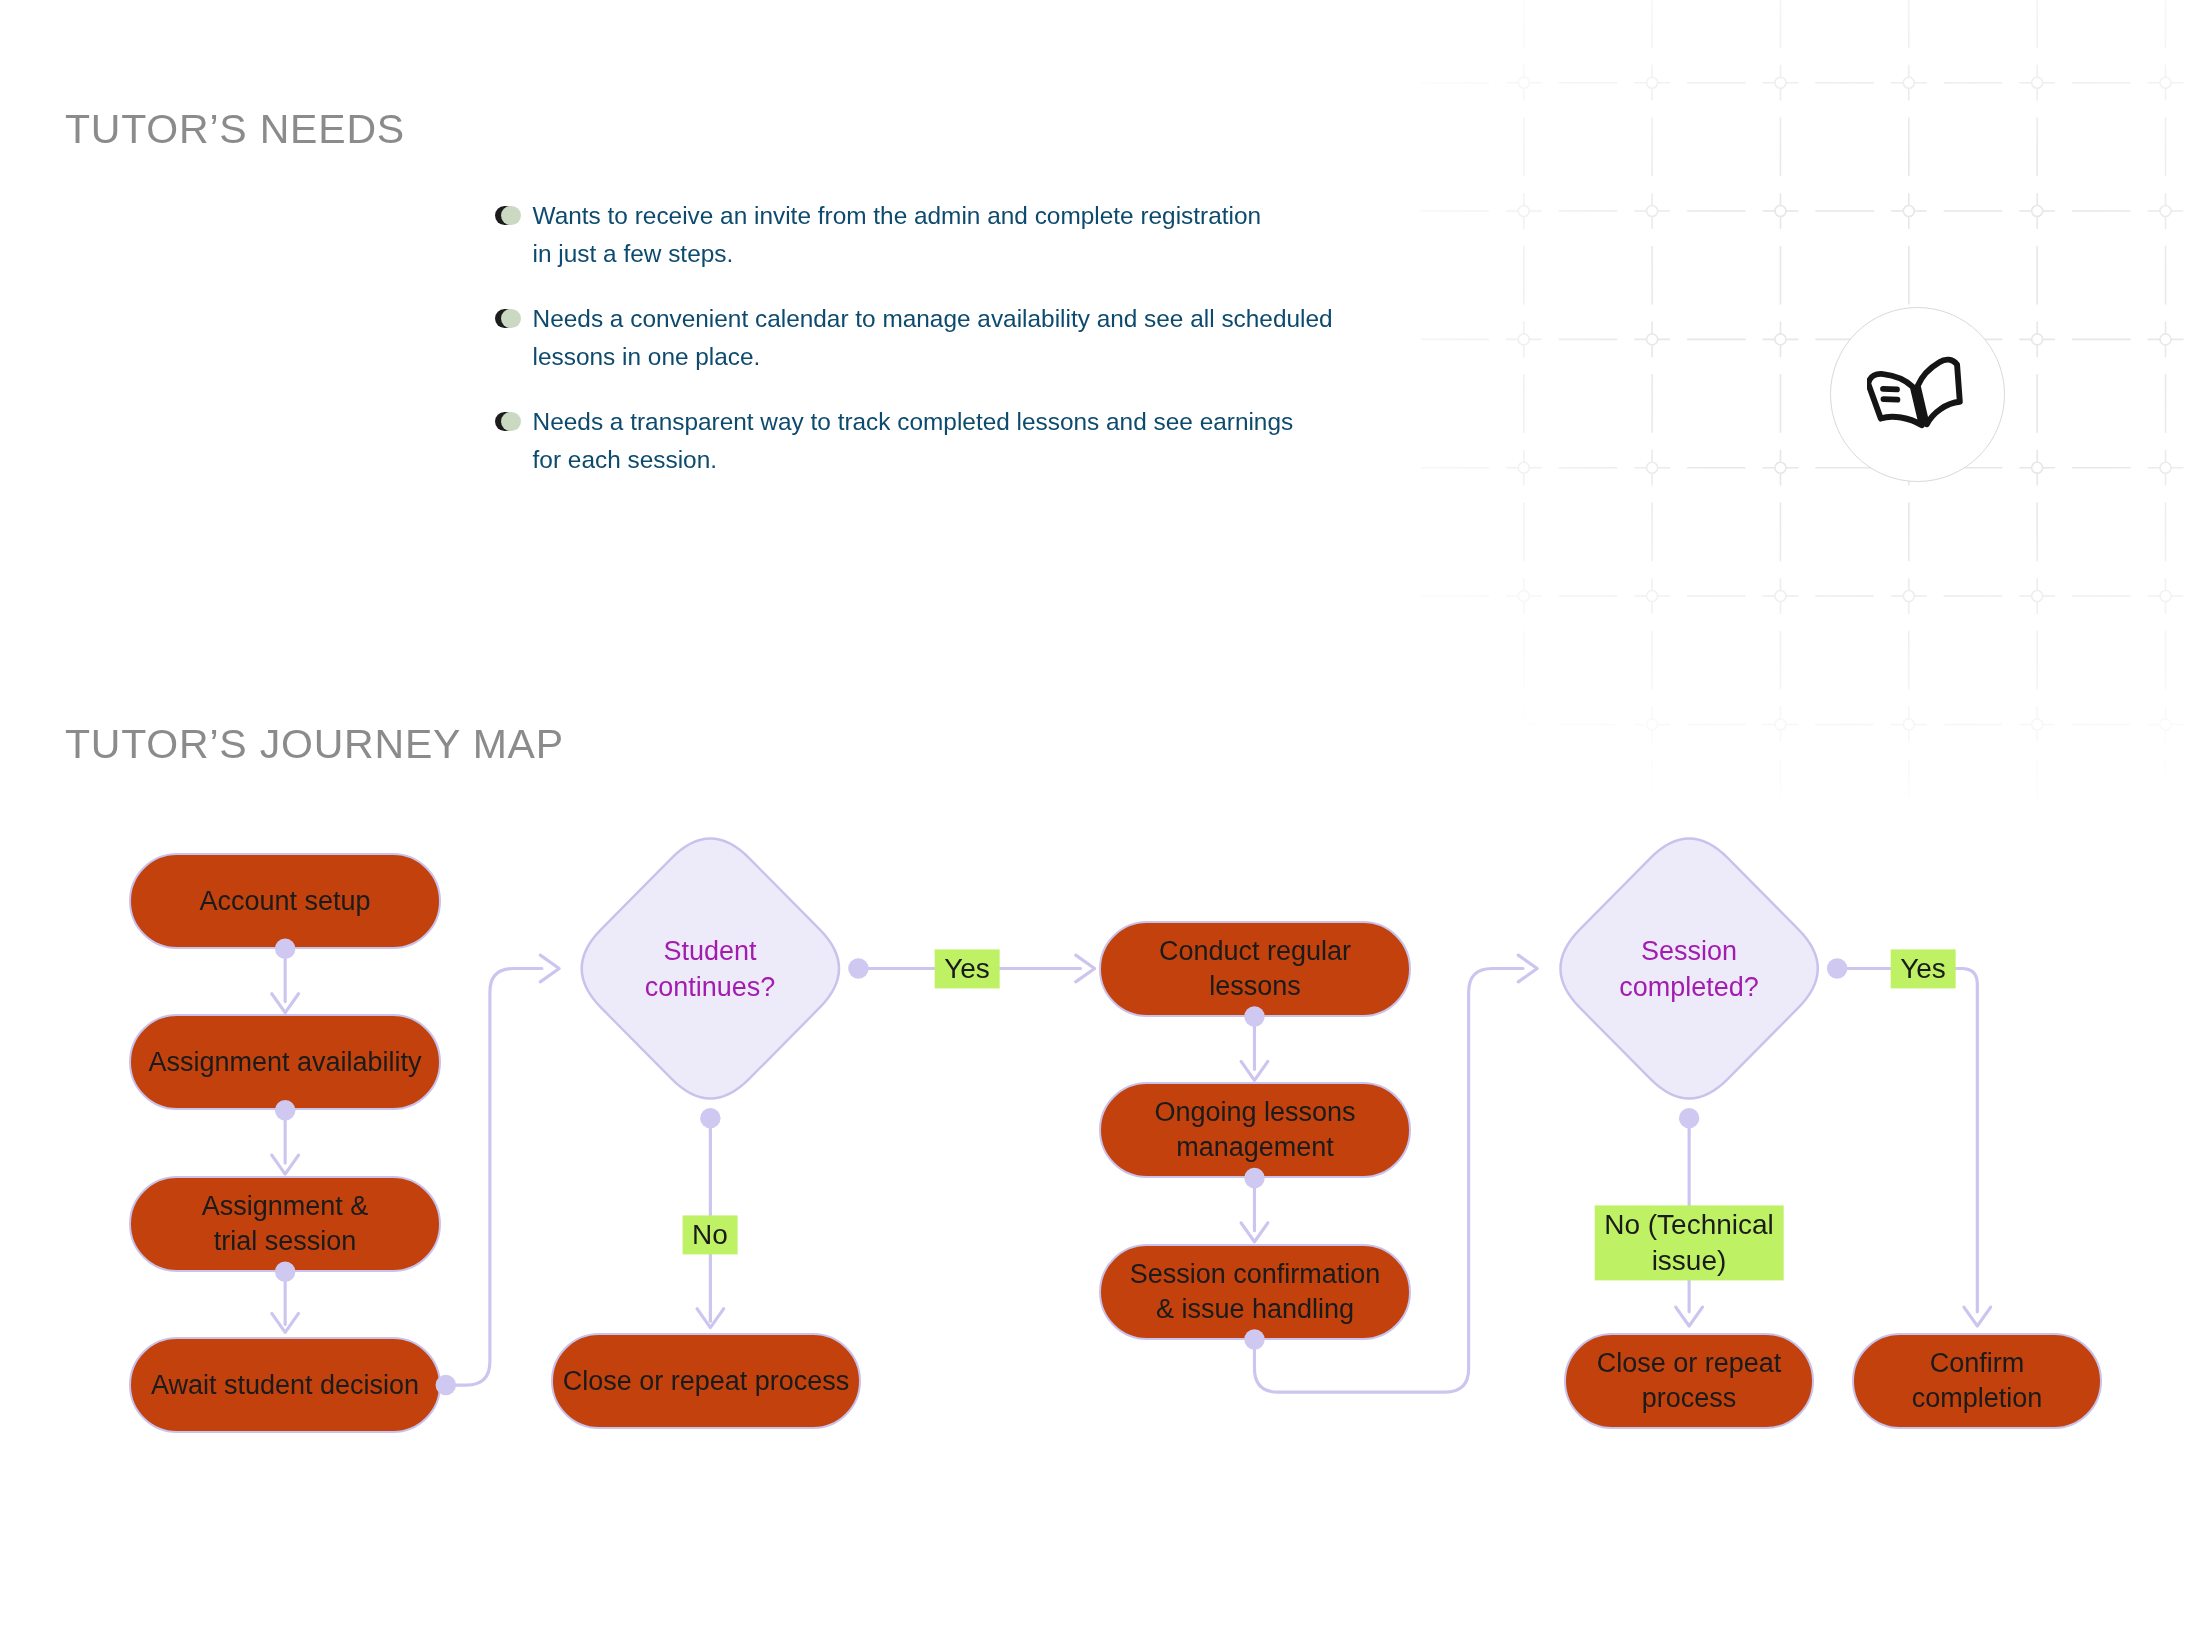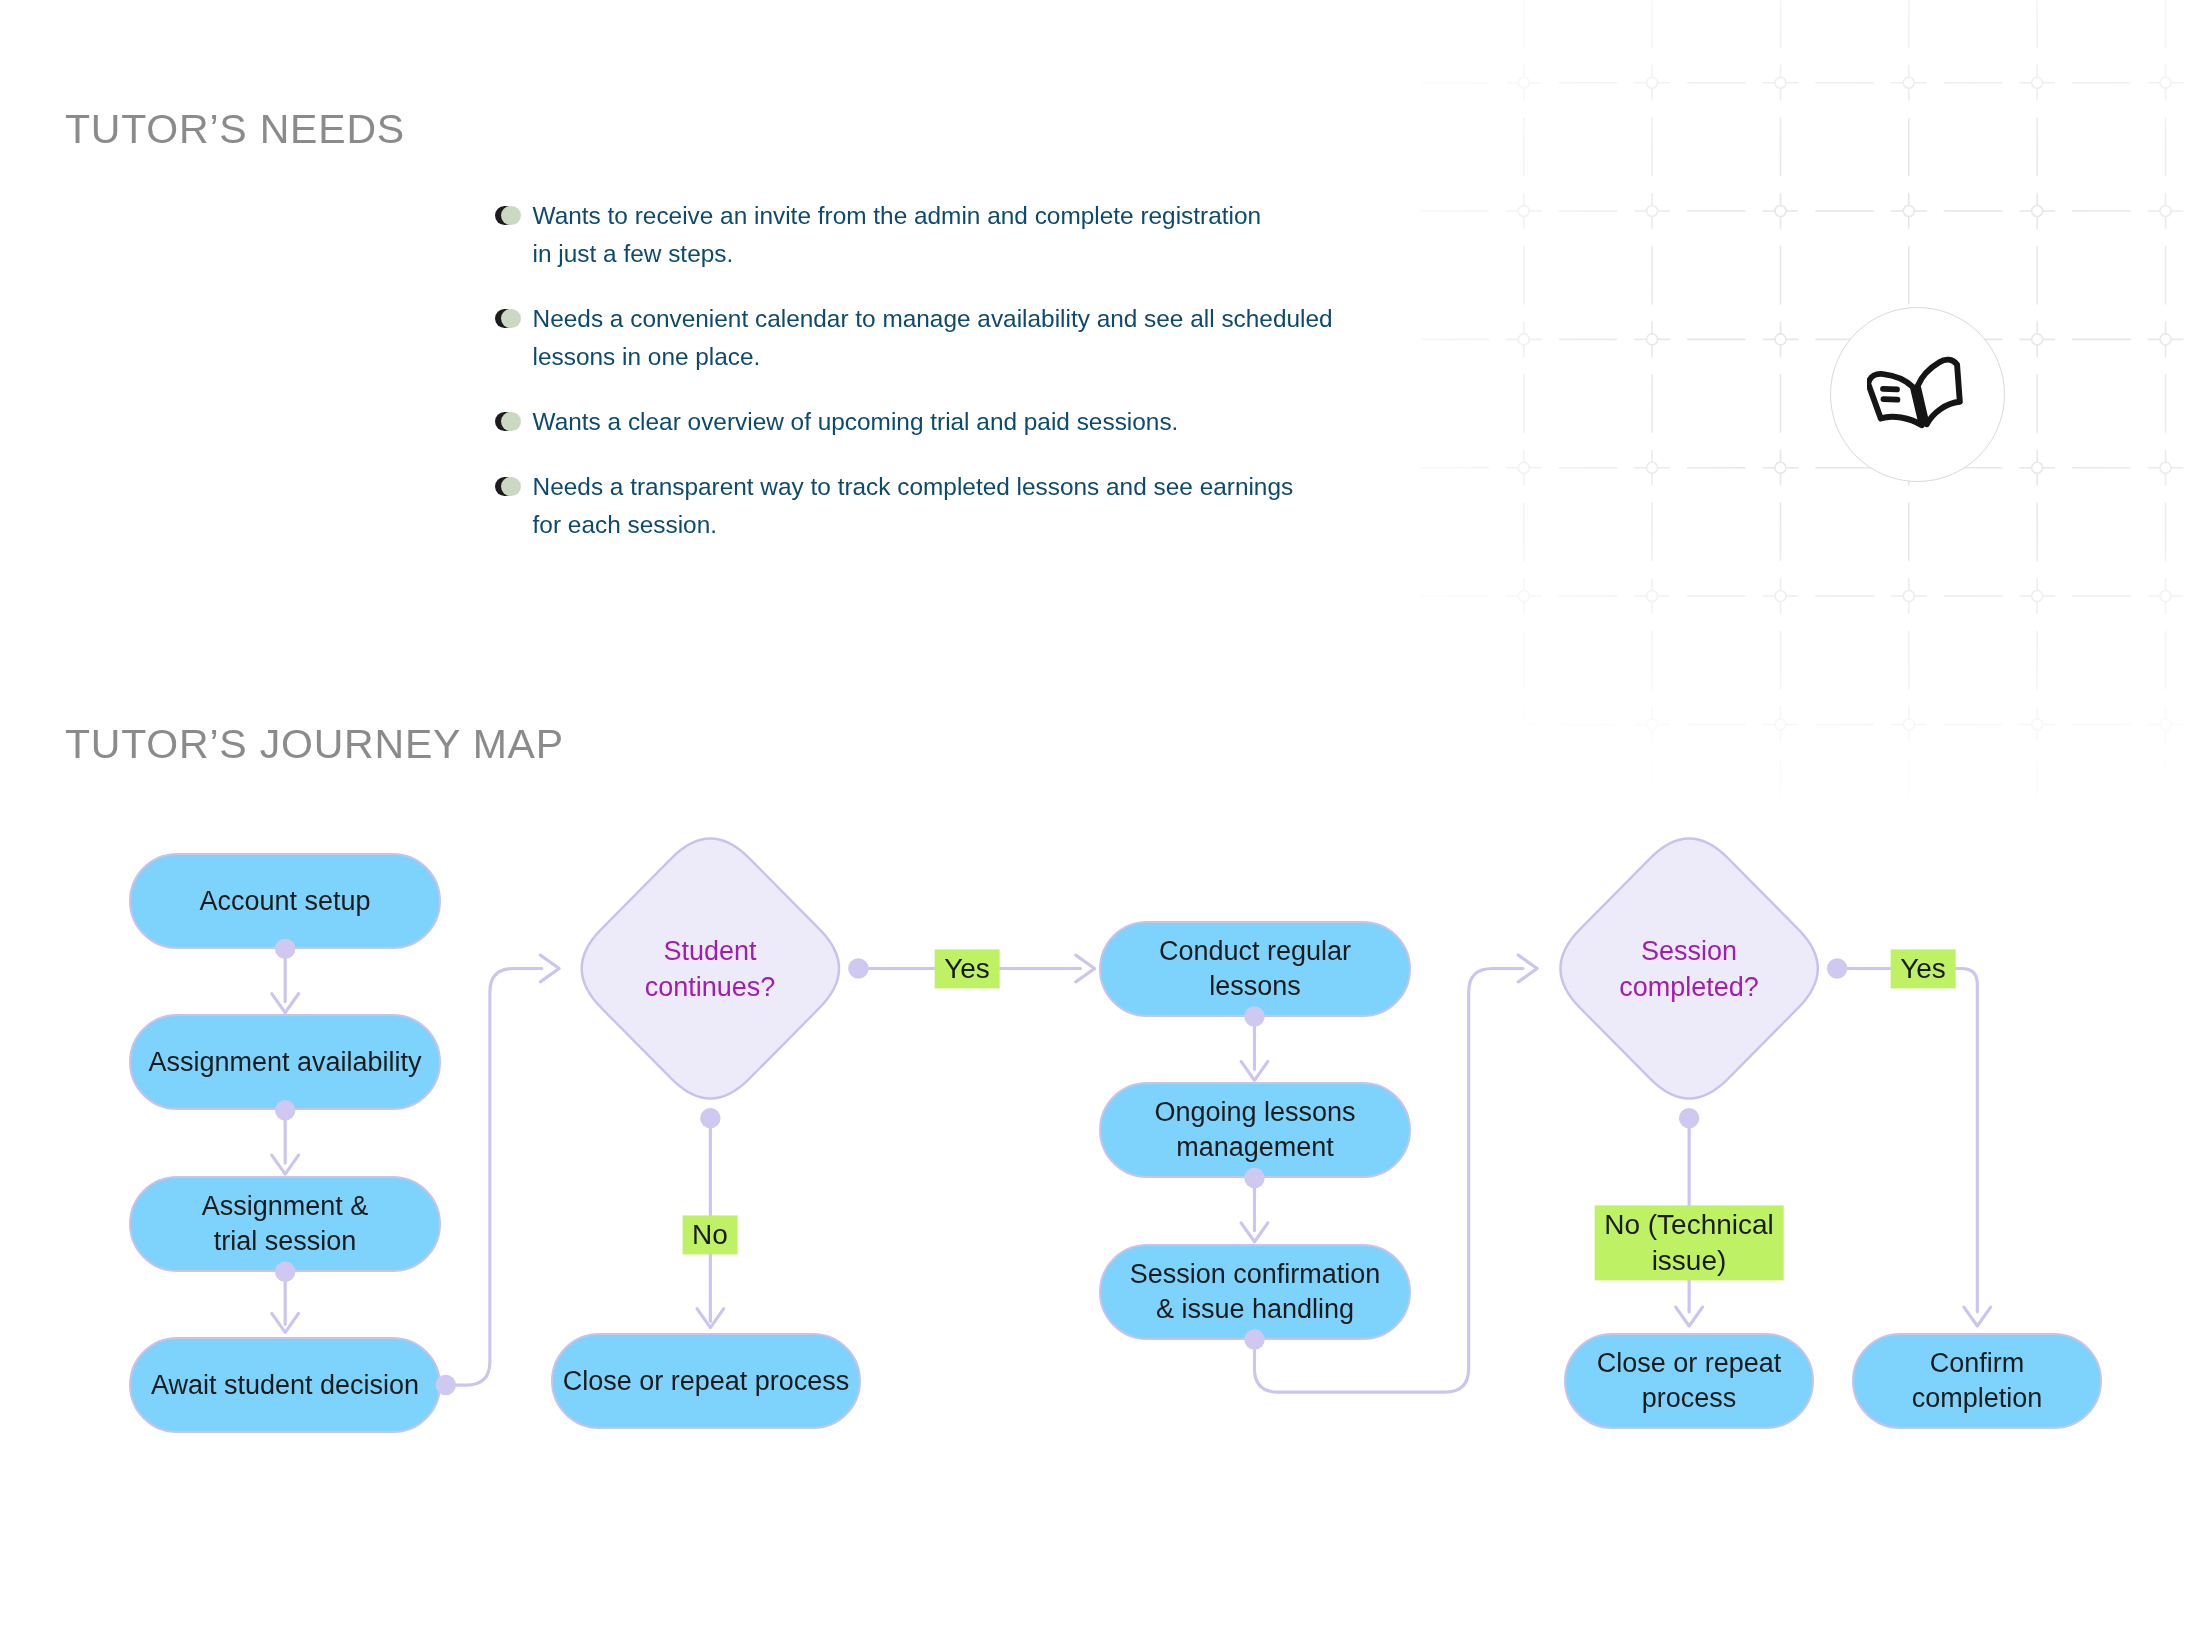--- a/index.html
+++ b/index.html
@@ -70,21 +70,21 @@
     background:#ffffff;
     z-index:1;
     display:flex;align-items:center;justify-content:center;
   }
   
   .layer{position:absolute;left:0;top:0;width:2205px;height:1652px;pointer-events:none;}
   #flow-under{z-index:1;}
   #flow-over{z-index:3;}
   .pill{
     position:absolute;
-    background:#7dd3fc;
+    background:#c2410c;
     border:2.4px solid #c8c2ec;
     border-radius:55px;
     box-sizing:border-box;
     display:flex;align-items:center;justify-content:center;
     text-align:center;
     font-size:27px;line-height:35px;
     color:#1b1b1b;
     white-space:pre-line;
     z-index:2;
   }
@@ -311,24 +311,20 @@
     <span class="need-text">Wants to receive an invite from the admin and complete registration
 in just a few steps.</span>
   </div>
   <div class="need-item">
     <span class="bullet-icon"></span>
     <span class="need-text">Needs a convenient calendar to manage availability and see all scheduled
 lessons in one place.</span>
   </div>
   <div class="need-item">
     <span class="bullet-icon"></span>
-    <span class="need-text">Wants a clear overview of upcoming trial and paid sessions.</span>
-  </div>
-  <div class="need-item">
-    <span class="bullet-icon"></span>
     <span class="need-text">Needs a transparent way to track completed lessons and see earnings
 for each session.</span>
   </div>
 </div>
 
 <div id="book-badge">
   <svg width="101" height="93" viewBox="0 0 120 110">
     <g transform="rotate(-12 60 58)" fill="#ffffff" stroke="#151515" stroke-width="7" stroke-linejoin="round" stroke-linecap="round">
       <path d="M 58 92 C 46 80 26 72 12 74 L 6 30 C 10 22 18 20 26 23 C 38 27 50 35 57 45 Z"></path>
       <path d="M 64 92 C 74 80 92 72 108 74 L 114 30 C 110 22 102 20 94 23 C 82 27 70 35 63 45 Z"></path>

